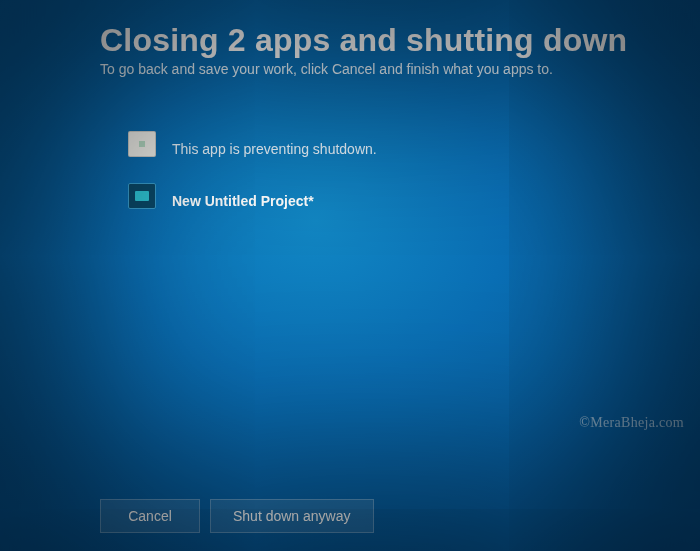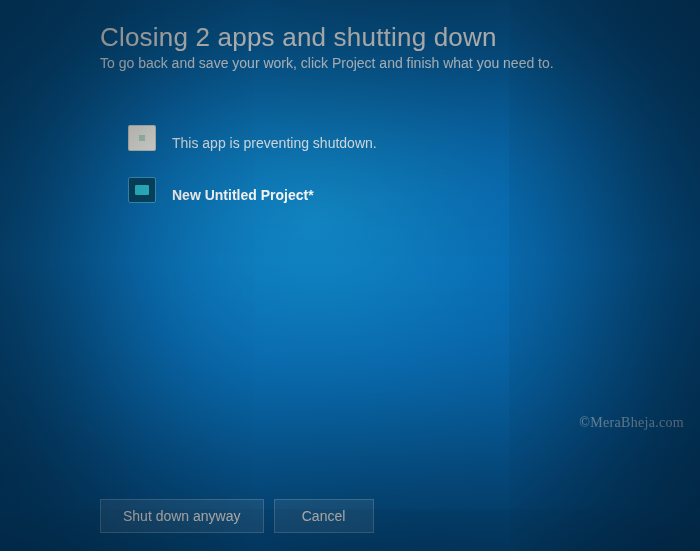--- a/index.html
+++ b/index.html
@@ -22,22 +22,22 @@
       pointer-events: none;
       box-shadow: inset 0 0 200px 60px rgba(0,0,0,0.65);
     }
     .content {
       position: absolute;
       top: 22px;
       left: 100px;
       right: 40px;
     }
     .title {
-      font-size: 26px;
-      font-weight: 400;
+      font-size: 32px;
+      font-weight: 700;
       color: #fff;
       letter-spacing: 0.2px;
     }
     .subtitle {
       font-size: 14px;
       font-weight: 400;
       color: #eaf5fd;
       margin-top: 2px;
     }
     .apps {
@@ -120,34 +120,34 @@
       color: rgba(255,255,255,0.55);
       font-family: Georgia, serif;
       letter-spacing: 0.3px;
     }
   </style>
 </head>
 <body>
 
 <div class="content">
   <h1 class="title">Closing 2 apps and shutting down</h1>
-  <p class="subtitle">To go back and save your work, click Project and finish what you need to.</p>
+  <p class="subtitle">To go back and save your work, click Cancel and finish what you apps to.</p>
 
   <div class="apps">
     <div class="app-row">
       <div class="app-icon icon-blank"></div>
       <span class="app-text">This app is preventing shutdown.</span>
     </div>
     <div class="app-row">
       <div class="app-icon icon-video"></div>
       <span class="app-text bold">New Untitled Project*</span>
     </div>
   </div>
 </div>
 
 <div class="buttons">
+  <button class="btn cancel">Cancel</button>
   <button class="btn">Shut down anyway</button>
-  <button class="btn cancel">Cancel</button>
 </div>
 
 <div class="watermark">©MeraBheja.com</div>
 
 <div class="vignette"></div>
 
 </body></html>

